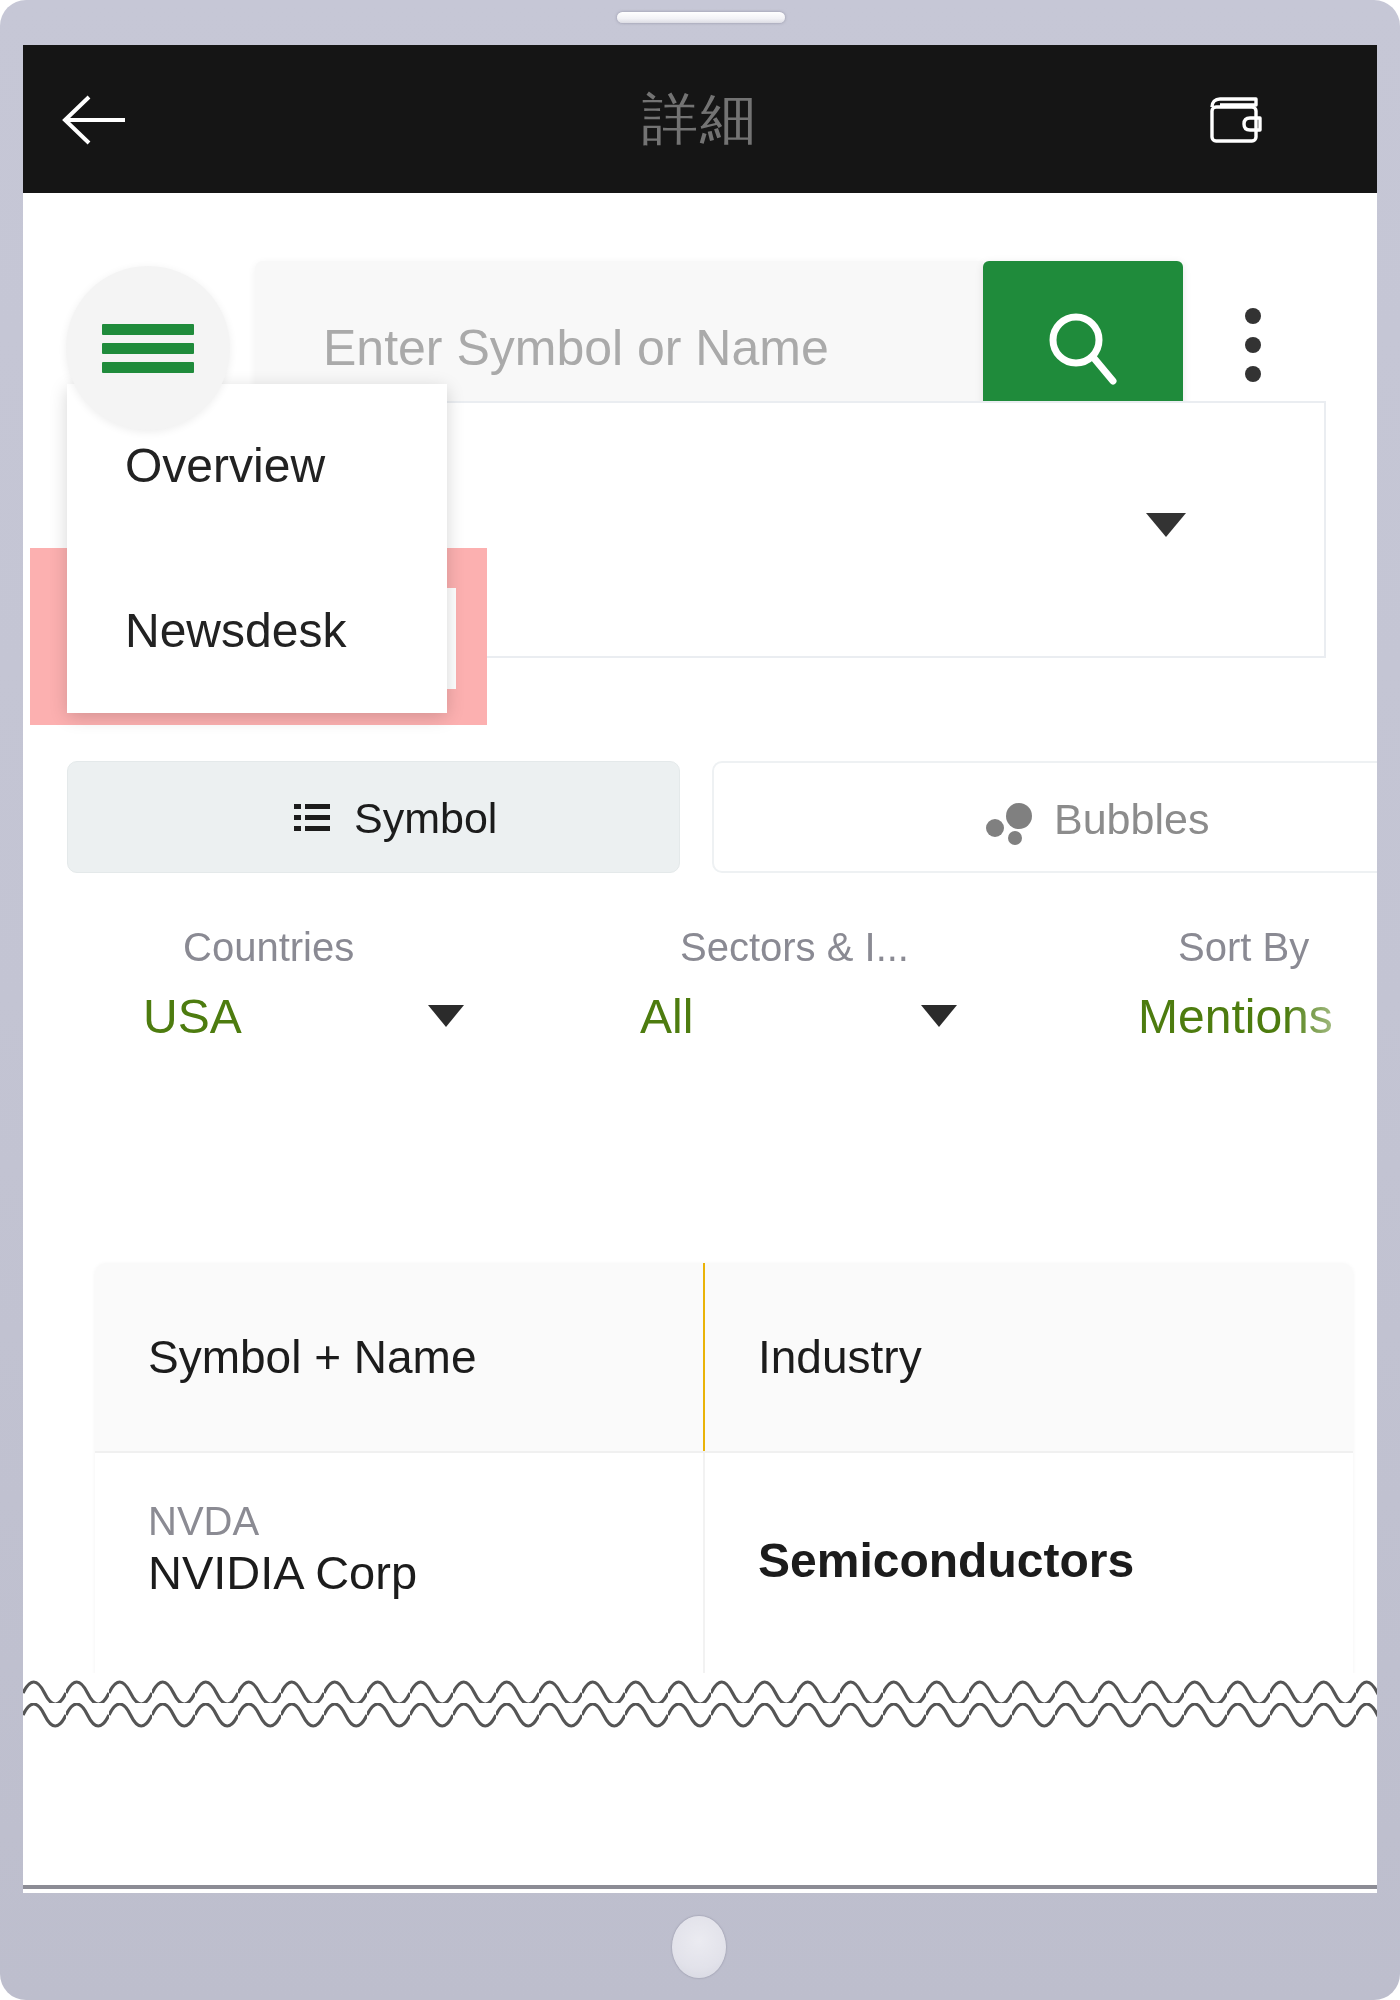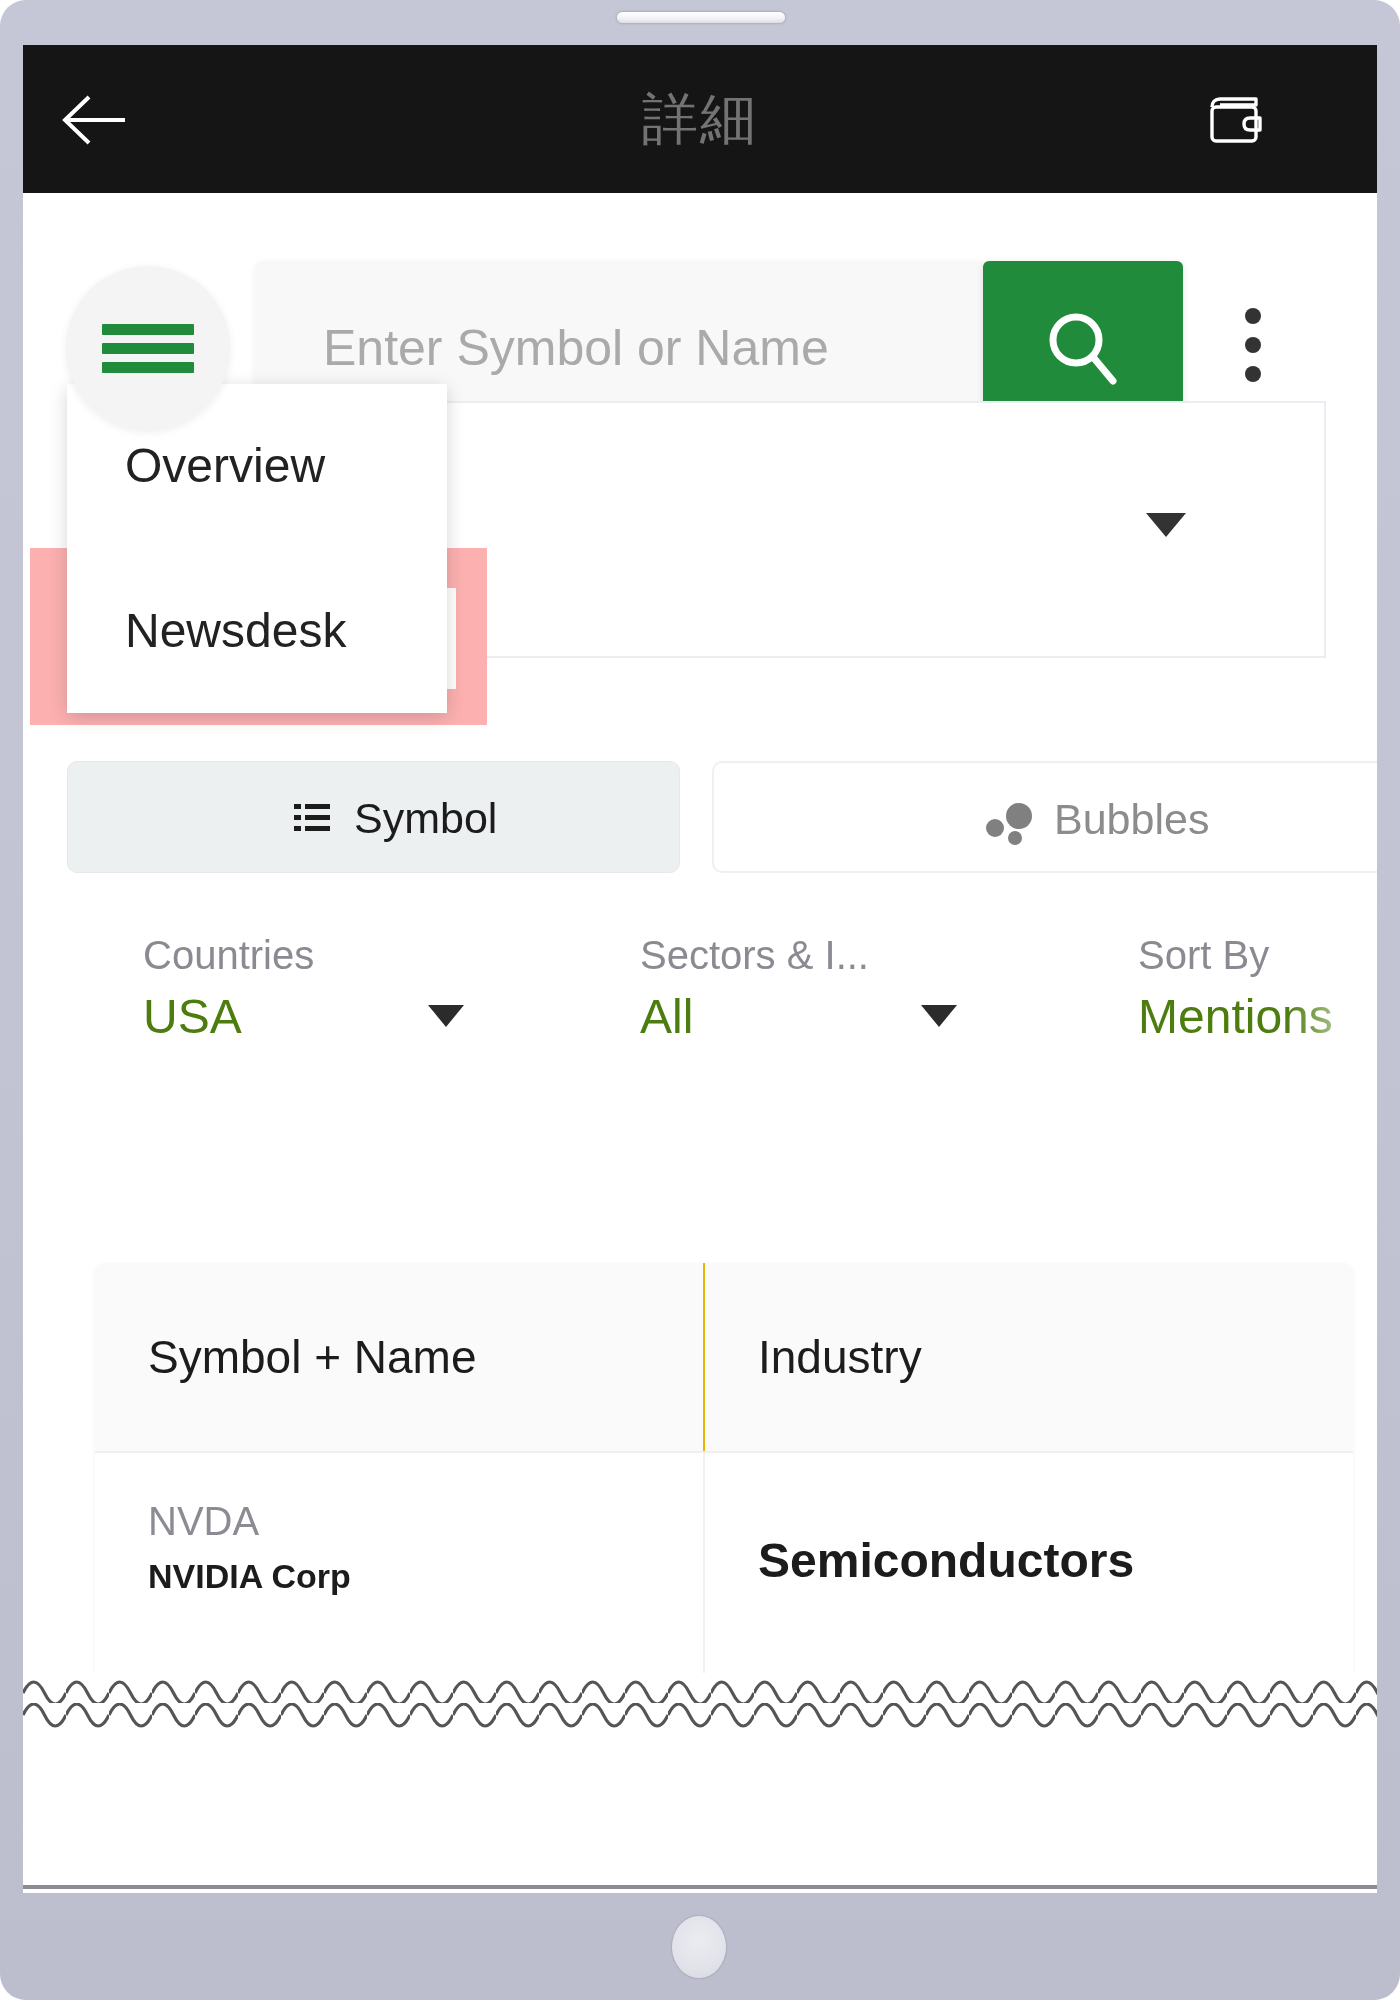--- a/index.html
+++ b/index.html
@@ -255,22 +255,22 @@
   #list-icon i.r0 { top: 0; } #list-icon i.r1 { top: 11px; } #list-icon i.r2 { top: 22px; }
   #bubbles-icon { position: absolute; left: 272px; top: 40px; width: 58px; height: 42px; }
   #bubbles-icon span { position: absolute; border-radius: 50%; background: #808080; }
   #bubbles-icon .b-big   { left: 20px; top: 0px;  width: 26px; height: 26px; }
   #bubbles-icon .b-mid   { left: 0px;  top: 16px; width: 18px; height: 18px; }
   #bubbles-icon .b-small { left: 22px; top: 28px; width: 14px; height: 14px; }
 
   
   .filter { position: absolute; top: 880px; }
   .filter-label {
-    position: absolute; top: 8px;
-    font-size: 40px; color: #8a8a93; white-space: nowrap;
+    position: absolute; top: 0;
+    font-size: 40px; color: #8a8a93; white-space: nowrap; margin-left: 40px;
   }
   .filter-value {
     position: absolute; top: 64px;
     font-size: 48px; color: #4d7c0f; white-space: nowrap;
   }
   .filter-caret {
     position: absolute; top: 80px;
     width: 0; height: 0;
     border-left: 18px solid transparent;
     border-right: 18px solid transparent;
@@ -305,21 +305,21 @@
   .th.c0 { left: 0;    width: 610px; padding-left: 53px; border-right: 2px solid #eab308; }
   .th.c1 { left: 610px;width: 648px; padding-left: 53px; text-align: center; }
   #table-row { position: relative; height: 230px; background: #ffffff; border-top: 2px solid #f0f0f0; }
   .td {
     position: absolute; top: 0; height: 230px;
     box-sizing: border-box;
   }
   .td.c0 { left: 0;    width: 610px; padding-left: 53px; border-right: 2px solid #f2f2f2; }
   .td.c1 { left: 610px;width: 648px; padding-left: 53px; }
   .cell-symbol { position: absolute; top: 46px; font-size: 40px; color: #8b8b93; }
-  .cell-name   { position: absolute; top: 104px; font-size: 34px; font-weight: bold; color: #1c1c1c; }
+  .cell-name   { position: absolute; top: 92px; font-size: 47px; font-weight: normal; color: #1c1c1c; }
   .cell-industry { position: absolute; top: 80px; font-size: 48px; font-weight: bold; color: #1c1c1c; }
 
   
   #torn-separator {
     position: absolute;
     left: 0; top: 1628px;
     width: 1354px; height: 60px;
     z-index: 30;
     background: #ffffff;
   }

